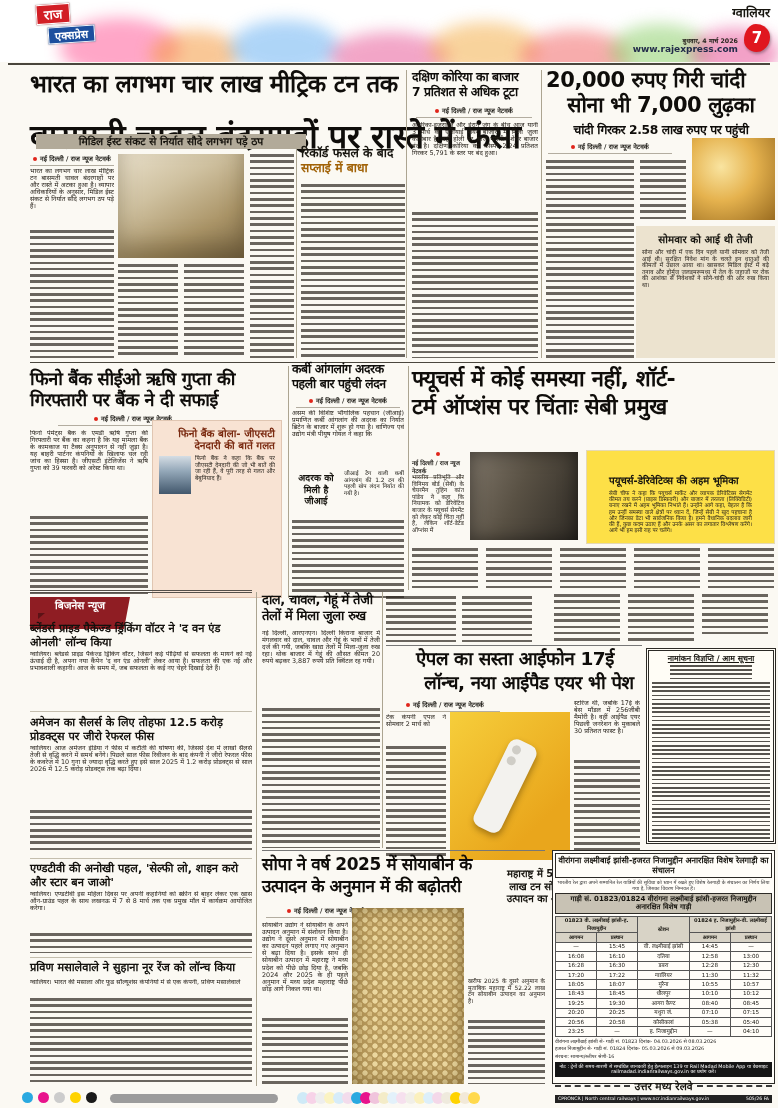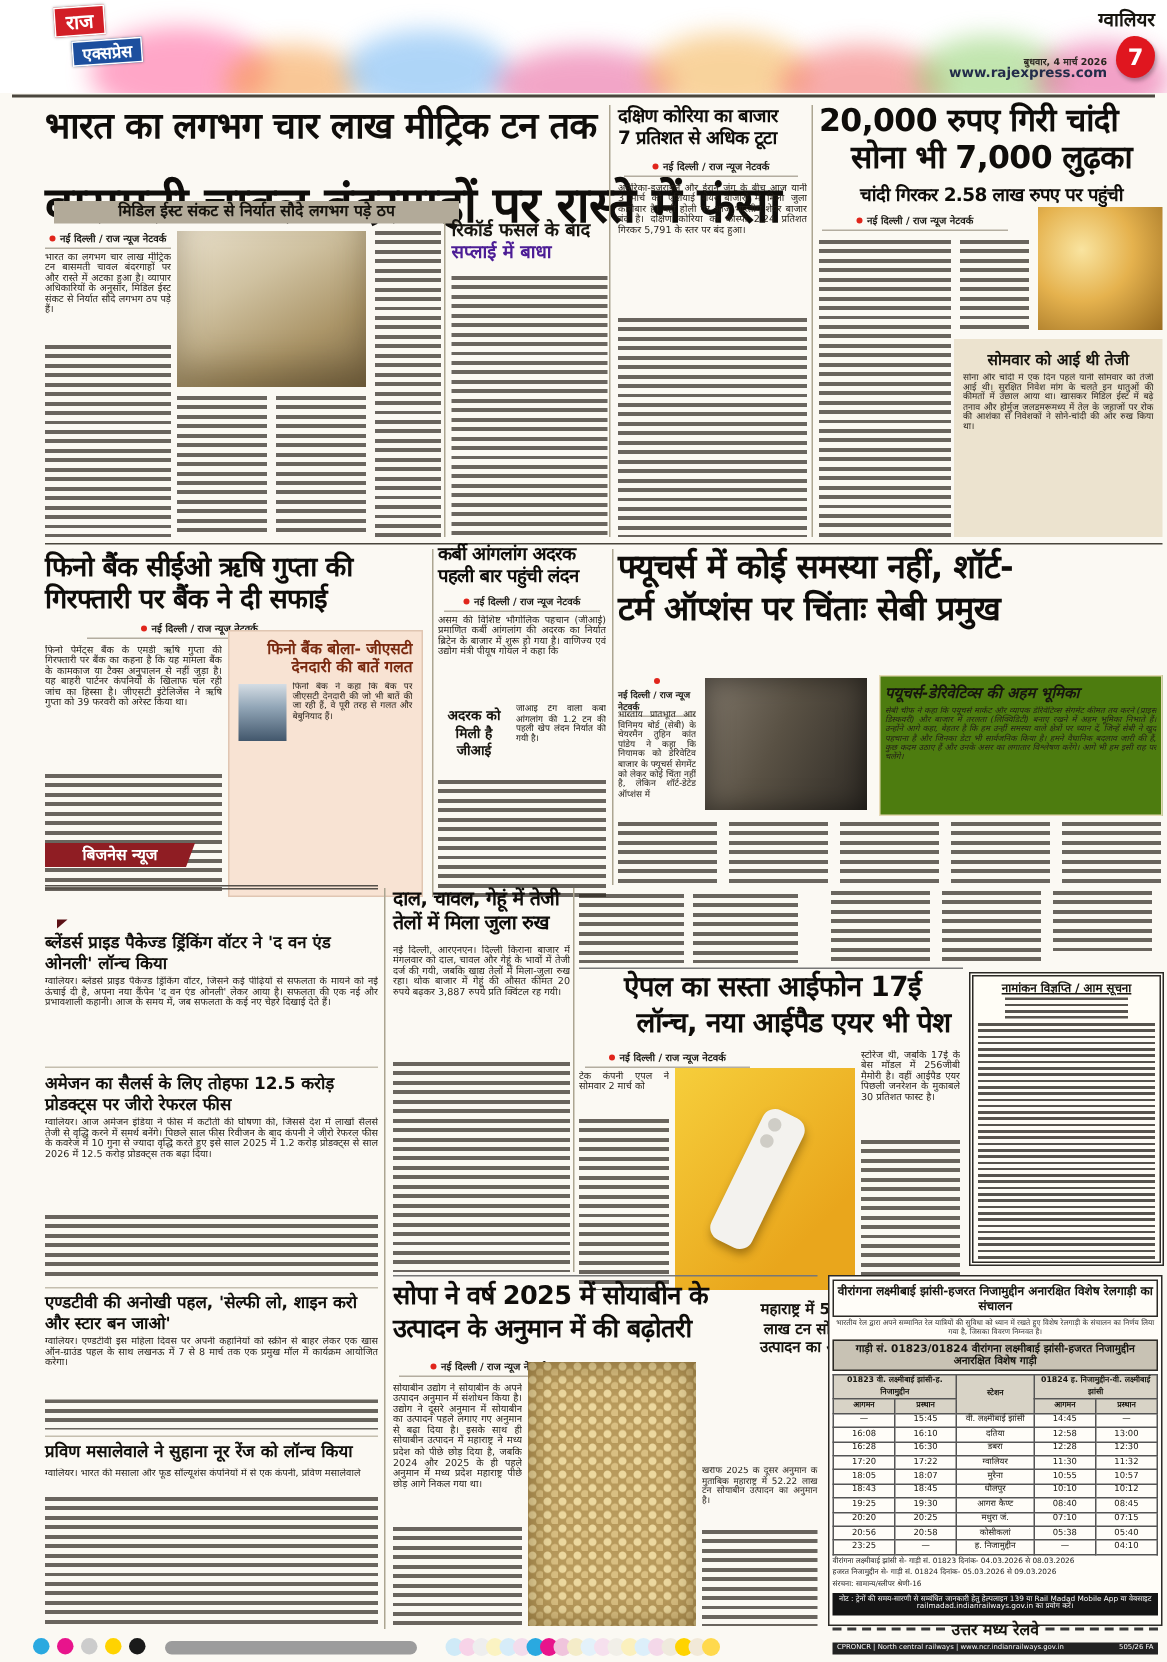--- a/index.html
+++ b/index.html
@@ -14,21 +14,21 @@
   .byl{display:flex;align-items:center;justify-content:center;gap:3px;font-size:6.6px;font-weight:bold;color:#1d1b16;border-bottom:1px solid #b3ada0;padding-bottom:2px;}
   .byl .rdot{width:4px;height:4px;border-radius:50%;background:#e0251b;flex:0 0 auto;}
   .vr{background:#aca591;width:1px;}
   .hr{background:#4a463d;height:1px;}
   .sep{background:#c4beae;height:1px;}
   .kicker{background:#b2aa99;color:#17140e;font-weight:bold;text-align:center;font-size:10.5px;line-height:15px;}
   .banner{background:#8f1d23;color:#fff;font-weight:bold;text-align:center;font-size:10.5px;line-height:16px;clip-path:polygon(0 0,100% 0,94% 100%,0 100%);}
   .notch{width:0;height:0;border-left:7px solid #5c1216;border-bottom:6px solid transparent;}
   .itm-t{font-size:11.2px;line-height:13.5px;font-weight:bold;color:#13110d;}
   .boxp{background:#f8e3d3;border:1px solid #e0c6b2;padding:6px;}
-  .boxc{background:#4d7c0f;border:1px solid #e5d9b4;padding:3px;font-style:italic;}
+  .boxc{background:#fde047;border:1px solid #e5d9b4;padding:22px;}
   .boxt{background:#ece3cf;padding:6px;}
   .boxtitle{font-weight:bold;text-align:center;}
   .rice{background:linear-gradient(150deg,#e9e0cb 0%,#cfc1a0 35%,#ab9568 70%,#7e6b48 100%);box-shadow:inset 0 -14px 22px rgba(60,45,20,.35);}
   .gold{background:radial-gradient(circle at 35% 35%,#f9e4a0 0%,#e5b24e 45%,#9a6c20 100%);}
   .portrait{background:linear-gradient(180deg,#d5dde4 0%,#93a7b8 40%,#42576c 100%);}
   .photo-sebi{background:linear-gradient(115deg,#80776a 0%,#595144 45%,#2f2b25 100%);box-shadow:inset 0 0 18px rgba(0,0,0,.5);}
   .iphone-bg{background:linear-gradient(135deg,#f6ce3b 0%,#e9a61c 75%);overflow:hidden;}
   .phone{position:absolute;left:40px;top:26px;width:30px;height:96px;background:#f3f2ee;border-radius:9px;transform:rotate(26deg);box-shadow:2px 3px 6px rgba(80,50,0,.45);}
   .phone .cam{position:absolute;left:5px;top:6px;width:9px;height:9px;border-radius:50%;background:#cfcdc6;box-shadow:0 12px 0 #cfcdc6;}
   .soy{background-color:#b89a5c;background-image:radial-gradient(circle at 3px 3px,#ecd89f 2.3px,rgba(0,0,0,0) 3px),radial-gradient(circle at 8px 7px,#d9bf82 2.3px,rgba(0,0,0,0) 3px);background-size:10px 9px;box-shadow:inset 0 0 20px rgba(70,50,10,.5);}
@@ -93,21 +93,21 @@
   </div>
   <div class="abs exc" style="left:30px;top:168px;width:84px;height:58px;overflow:hidden;">भारत का लगभग चार लाख मीट्रिक टन बासमती चावल बंदरगाहों पर और रास्ते में अटका हुआ है। व्यापार अधिकारियों के अनुसार, मिडिल ईस्ट संकट से निर्यात सौदे लगभग ठप पड़े हैं।</div>
   <div class="abs tf" style="left:30px;top:230px;width:84px;height:128px;"></div>
   <div class="abs rice" style="left:118px;top:154px;width:126px;height:104px;"></div>
   <div class="abs tf" style="left:118px;top:264px;width:60px;height:94px;"></div>
   <div class="abs tf" style="left:184px;top:264px;width:60px;height:94px;"></div>
   <div class="abs tf" style="left:250px;top:154px;width:44px;height:204px;"></div>
 
   <div class="abs vr" style="left:296px;top:148px;height:210px;"></div>
   <div class="abs" style="left:301px;top:146px;width:104px;font-size:12.3px;line-height:15px;font-weight:bold;">
-    <span>रिकॉर्ड फसल के बाद </span><span style="color:#4c1d95;">सप्लाई में बाधा</span>
+    <span>रिकॉर्ड फसल के बाद </span><span style="color:#a16207;">सप्लाई में बाधा</span>
   </div>
   <div class="abs tf" style="left:301px;top:184px;width:104px;height:174px;"></div>
 
   <div class="abs vr" style="left:406px;top:70px;height:288px;"></div>
   <div class="abs hl nowrap" style="left:412px;top:70px;width:126px;font-size:12.3px;line-height:15px;">दक्षिण कोरिया का बाजार</div>
   <div class="abs hl nowrap" style="left:412px;top:85px;width:126px;font-size:12.3px;line-height:15px;">7 प्रतिशत से अधिक टूटा</div>
   <div class="abs byl" style="left:416px;top:106px;width:116px;">
     <span class="rdot"></span>
     <span>नई दिल्ली / राज न्यूज नेटवर्क</span>
   </div>
@@ -176,21 +176,21 @@
   <div class="abs tf" style="left:560px;top:548px;width:66px;height:42px;"></div>
   <div class="abs tf" style="left:634px;top:548px;width:66px;height:42px;"></div>
   <div class="abs tf" style="left:708px;top:548px;width:66px;height:42px;"></div>
   <div class="abs tf" style="left:386px;top:596px;width:70px;height:46px;"></div>
   <div class="abs tf" style="left:462px;top:596px;width:70px;height:46px;"></div>
   <div class="abs tf" style="left:554px;top:594px;width:66px;height:48px;"></div>
   <div class="abs tf" style="left:628px;top:594px;width:66px;height:48px;"></div>
   <div class="abs tf" style="left:702px;top:594px;width:66px;height:40px;"></div>
 
   <div class="abs" style="left:30px;top:590px;width:222px;height:3px;border-top:1px solid #55504a;border-bottom:1px solid #55504a;"></div>
-  <div class="abs banner" style="left:30px;top:562px;width:100px;height:16px;">बिजनेस न्यूज</div>
+  <div class="abs banner" style="left:30px;top:597px;width:100px;height:32px;">बिजनेस न्यूज</div>
   <div class="abs notch" style="left:38px;top:613px;"></div>
   <div class="abs itm-t" style="left:30px;top:622px;width:222px;">ब्लेंडर्स प्राइड पैकेज्ड ड्रिंकिंग वॉटर ने 'द वन एंड ओनली' लॉन्च किया</div>
   <div class="abs exc" style="left:30px;top:651px;width:222px;height:56px;overflow:hidden;">ग्वालियर। ब्लेंडर्स प्राइड पैकेज्ड ड्रिंकिंग वॉटर, जिसने कई पीढ़ियों से सफलता के मायने को नई ऊंचाई दी है, अपना नया कैंपेन 'द वन एंड ओनली' लेकर आया है। सफलता की एक नई और प्रभावशाली कहानी। आज के समय में, जब सफलता के कई नए चेहरे दिखाई देते हैं।</div>
   <div class="abs sep" style="left:30px;top:711px;width:222px;"></div>
   <div class="abs itm-t" style="left:30px;top:716px;width:222px;">अमेजन का सैलर्स के लिए तोहफा 12.5 करोड़ प्रोडक्ट्स पर जीरो रेफरल फीस</div>
   <div class="abs exc" style="left:30px;top:745px;width:222px;height:62px;overflow:hidden;">ग्वालियर। आज अमेजन इंडिया ने फीस में कटौती की घोषणा की, जिससे देश में लाखों सैलर्स तेजी से वृद्धि करने में समर्थ बनेंगे। पिछले साल फीस रिवीजन के बाद कंपनी ने जीरो रेफरल फीस के कवरेज में 10 गुना से ज्यादा वृद्धि करते हुए इसे साल 2025 में 1.2 करोड़ प्रोडक्ट्स से साल 2026 में 12.5 करोड़ प्रोडक्ट्स तक बढ़ा दिया।</div>
   <div class="abs tf" style="left:30px;top:810px;width:222px;height:44px;"></div>
   <div class="abs sep" style="left:30px;top:858px;width:222px;"></div>
   <div class="abs itm-t" style="left:30px;top:862px;width:222px;">एण्डटीवी की अनोखी पहल, 'सेल्फी लो, शाइन करो और स्टार बन जाओ'</div>
   <div class="abs exc" style="left:30px;top:891px;width:222px;height:40px;overflow:hidden;">ग्वालियर। एण्डटीवी इस महिला दिवस पर अपनी कहानियों को स्क्रीन से बाहर लेकर एक खास ऑन-ग्राउंड पहल के साथ लखनऊ में 7 से 8 मार्च तक एक प्रमुख मॉल में कार्यक्रम आयोजित करेगा।</div>

